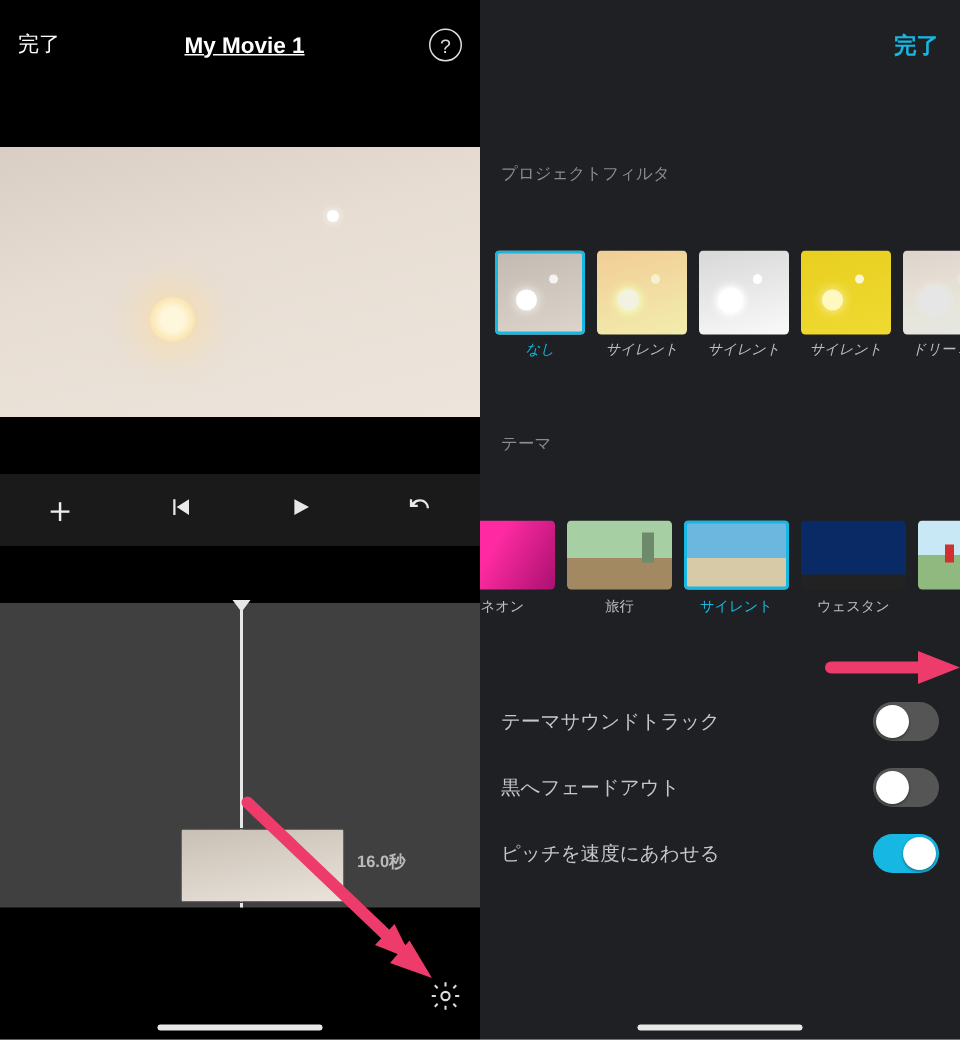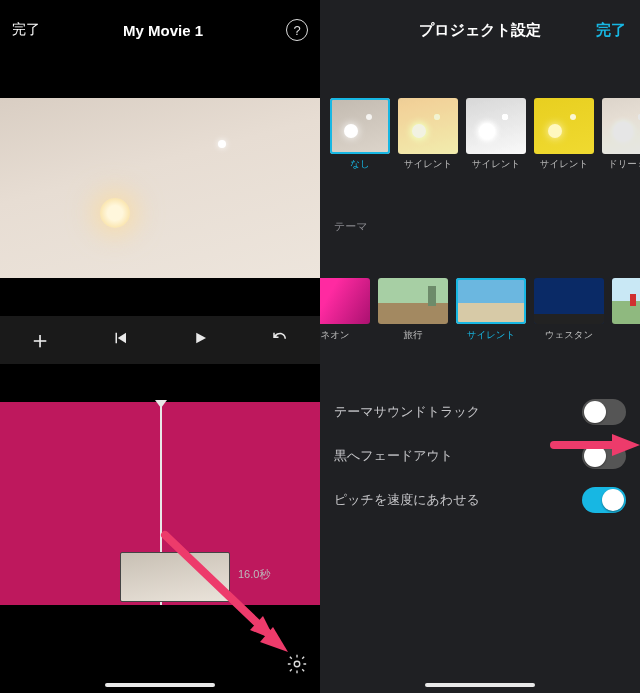--- a/index.html
+++ b/index.html
@@ -18,21 +18,21 @@
     display: flex; flex-direction: column;
     overflow: hidden;
     gap: 38px;
   }
   .screen-right { background: #1f2023; }
   
   .hdr {
     height: 60px; display: flex; align-items: center; justify-content: space-between;
     padding: 0 12px; color: #fff;
   }
-  .hdr .title { font-size: 15px; font-weight: 600; }
+  .hdr .title { font-size: 15px; font-weight: 600; text-decoration: underline; }
   .done-l { font-size: 14px; }
   .help {
     width: 22px; height: 22px; border: 1.2px solid #ddd; border-radius: 50%;
     display: flex; align-items: center; justify-content: center;
     font-size: 13px; color: #ddd;
   }
   
   .preview {
     height: 180px; width: 100%;
     background: linear-gradient(165deg,#d9cec3 0%,#e7ddd3 40%,#ede5dc 100%);
@@ -52,21 +52,21 @@
   }
   
   .transport {
     height: 48px; display: flex; align-items: center; justify-content: space-around;
     color: #fff; background: #1a1a1a;
   }
   .tb { width: 30px; text-align: center; }
   .tb svg { width: 18px; height: 18px; fill: #e8e8e8; }
   .plus { font-size: 24px; font-weight: 200; color:#eee; }
   
-  .timeline { flex: 1; background: #be185d; position: relative; }
+  .timeline { flex: 1; background: #404040; position: relative; font-weight: bold; }
   .playhead {
     position: absolute; left: 160px; top: 0; bottom: 0;
     width: 1.5px; background: #e8e8e8;
   }
   .playhead::before {
     content:""; position:absolute; top:-2px; left:-5px;
     border-left:6px solid transparent; border-right:6px solid transparent;
     border-top:8px solid #e8e8e8;
   }
   .clip {
@@ -102,21 +102,21 @@
   .hdr-r .title-r { font-size: 15px; font-weight: 600; }
   .done-r {
     position: absolute; right: 14px; color: #17b7e3; font-size: 15px; font-weight:600;
   }
   .sect-label {
     font-size: 11px; color: #8a8a8f; padding: 10px 14px 6px;
   }
   .hstrip {
     display: flex; overflow: hidden; padding-left: 10px; gap: 8px;
   }
-  .hstrip.filters .card { width: 60px; }
+  .hstrip.filters .card { width: 60px; font-style: italic; }
   .hstrip .card { flex: 0 0 auto; text-align: center; }
   .filter-sw {
     width: 60px; height: 56px; border-radius: 3px; margin-bottom: 4px;
     background: linear-gradient(165deg,#c2bab0,#ddd5cb);
     position: relative;
   }
   .filter-sw::after{
     content:""; position:absolute; width:14px; height:14px; border-radius:50%;
     left:14px; top:26px; background:#fff; box-shadow:0 0 8px #fff;
   }
@@ -222,23 +222,23 @@
             <circle cx="12" cy="12" r="3"></circle>
             <path d="M12 2v3M12 19v3M4.2 4.2l2.1 2.1M17.7 17.7l2.1 2.1M2 12h3M19 12h3M4.2 19.8l2.1-2.1M17.7 6.3l2.1-2.1"></path>
           </svg>
       </span>
       <div class="home-ind"></div>
     </div>
   </div>
 
   <div class="screen screen-right">
     <div class="hdr-r">
-      <span class="title-r">プロジェクト設定</span>
       <span class="done-r">完了</span>
     </div>
+    <div class="sect-label">プロジェクトフィルタ</div>
     <div class="hstrip filters" id="filters-strip">
         <div class="card sel">
           <div class="filter-sw none"></div>
           <div class="lbl">なし</div>
         </div>
         <div class="card">
           <div class="filter-sw western"></div>
           <div class="lbl">サイレント</div>
         </div>
         <div class="card">

